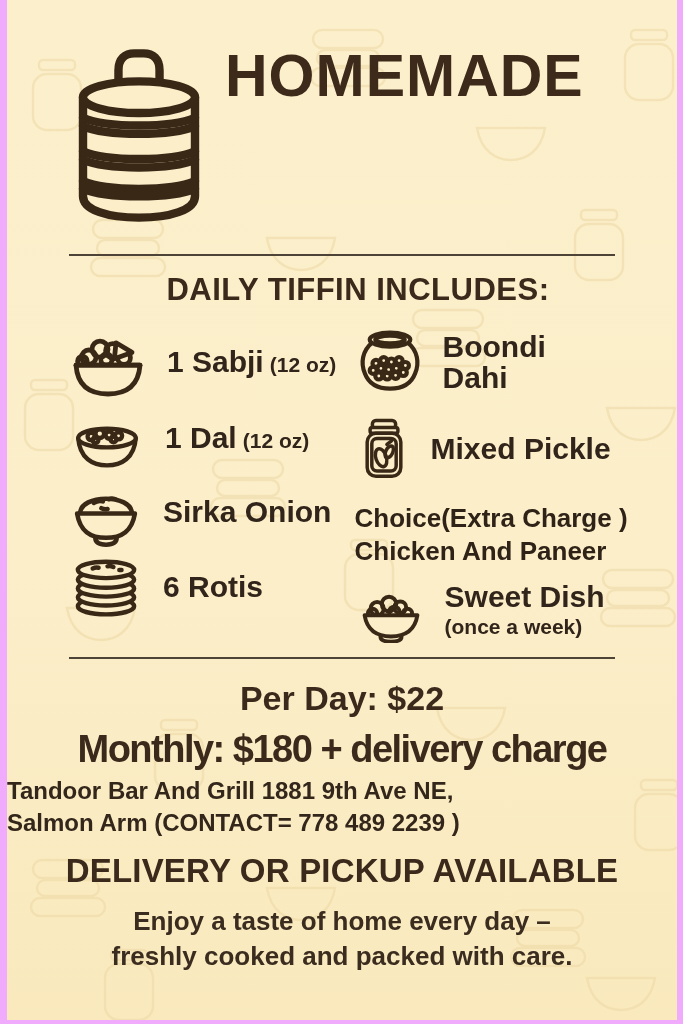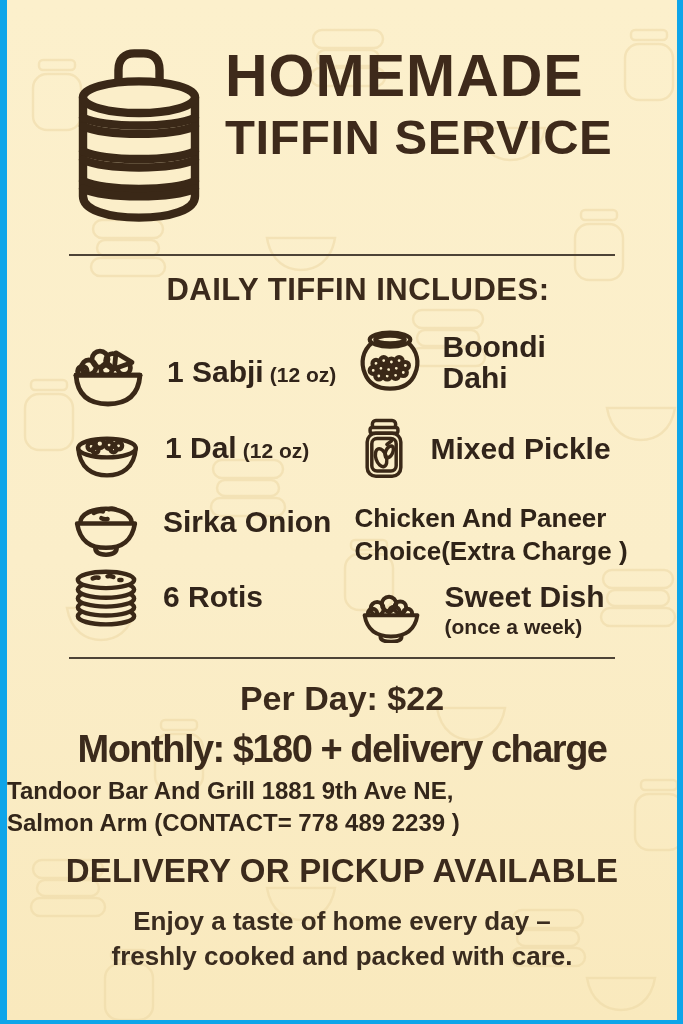--- a/index.html
+++ b/index.html
@@ -1,18 +1,18 @@
 <!DOCTYPE html>
 <html><head>
 <meta charset="utf-8">
 <style>
   * { margin:0; padding:0; box-sizing:border-box; }
   html,body { background:#ffffff; }
   body { width:683px; height:1024px; font-family:"Liberation Sans","DejaVu Sans",sans-serif; }
-  .poster { position:relative; width:683px; height:1024px; background:#0ea5e9; overflow:hidden; }
+  .poster { position:relative; width:683px; height:1024px; background:#f0abfc; overflow:hidden; }
   .canvas { position:absolute; left:7px; right:6px; top:0; bottom:4px;
             background:linear-gradient(180deg,#fcf0cc 0%, #fbeec9 55%, #f9e9bd 100%);
             overflow:hidden; color:#3a2817; }
   .watermark { position:absolute; inset:0; width:100%; height:100%; }
 
   .content { position:relative; z-index:2; height:100%; }
 
   
   .header { display:flex; align-items:flex-start; padding:36px 40px 0 62px; }
   .logo { flex:0 0 auto; width:140px; height:198px; }
@@ -23,21 +23,21 @@
 
   .divider { height:2px; background:#4d4336; margin:0 62px; }
   .divider1 { margin-top:20px; }
   .divider2 { margin-top:14px; }
 
   .menu-heading { text-align:center; font-size:31px; font-weight:800; letter-spacing:0.5px; margin-top:16px; color:#3b2a1c;padding-left:32px; }
 
   
   .menu-grid { display:flex; padding:14px 28px 0 60px; }
   .col { display:flex; flex-direction:column; }
-  .col-left { width:47%; gap:0;justify-content:center; }
+  .col-left { width:47%; gap:0; }
   .col-right { width:53%; gap:8px; padding-left:14px; }
   .item { display:flex; align-items:center; gap:18px; }
   .item .icon { flex:0 0 auto; }
   .label { font-size:30px; font-weight:800; line-height:1.05; color:#31241a; }
   .note { font-size:21px; font-weight:700; color:#31241a; margin-left:6px; }
   .label-narrow { max-width:135px; }
   .chicken-block { font-size:26px; font-weight:800; line-height:1.25; color:#2f2318; margin:6px 0 2px 0; }
   .sweet-note { display:block; font-size:21px; font-weight:700; margin:2px 0 0 0; }
 
   
@@ -105,21 +105,20 @@
             <path d="M15,84 C40,95 110,95 135,84"></path>
             <path d="M15,93 C40,104 110,104 135,93"></path>
             <path d="M15,120 C40,131 110,131 135,120"></path>
             <path d="M15,129 C40,140 110,140 135,129"></path>
             <path d="M15,152 C40,163 110,163 135,152"></path>
             <path d="M15,160 C40,171 110,171 135,160"></path>
           </svg>
         </div>
         <div class="titles">
           <div class="title1">HOMEMADE</div>
-          <div class="title2">TIFFIN SERVICE</div>
         </div>
       </div>
 
       <div class="divider divider1"></div>
 
       <div class="menu-heading">DAILY TIFFIN INCLUDES:</div>
 
       <div class="menu-grid">
 
         <div class="col col-left">
@@ -236,22 +235,22 @@
                 <ellipse cx="59" cy="60" rx="6" ry="11" transform="rotate(26 59 60)"></ellipse>
                 <path d="M55,47 L63,41"></path>
               </svg>
             </span>
             <span>
               <span class="label">Mixed Pickle</span>
             </span>
           </div>
 
           <div class="chicken-block">
+            <div>Choice(Extra Charge )</div>
             <div>Chicken And Paneer</div>
-            <div>Choice(Extra Charge )</div>
           </div>
 
           <div class="item">
             <span class="icon">
               <svg class="icon-draw" viewBox="0 0 100 100" width="72" height="66" fill="none" stroke="#3a2817" stroke-width="6" stroke-linecap="round" stroke-linejoin="round">
                 <circle cx="29" cy="48" r="10"></circle>
                   <circle cx="47" cy="41" r="11"></circle>
                   <circle cx="64" cy="46" r="9"></circle>
                 <circle cx="75" cy="55" r="7"></circle>
                   <circle cx="22" cy="55" r="7"></circle>

